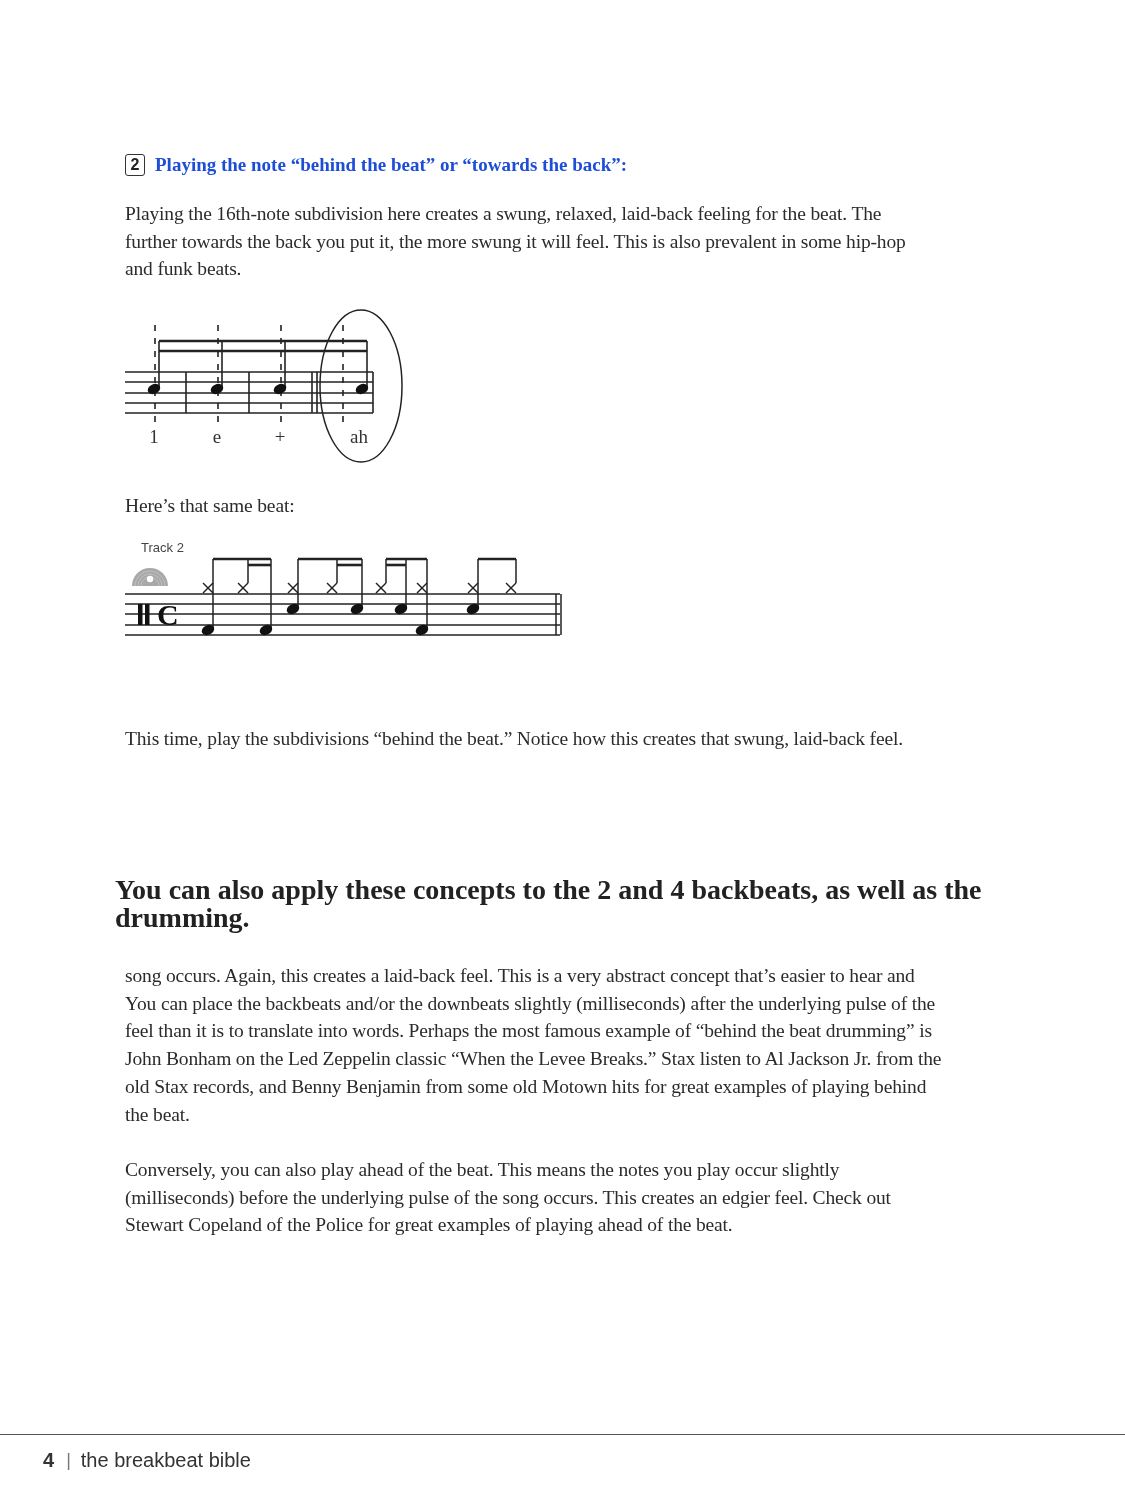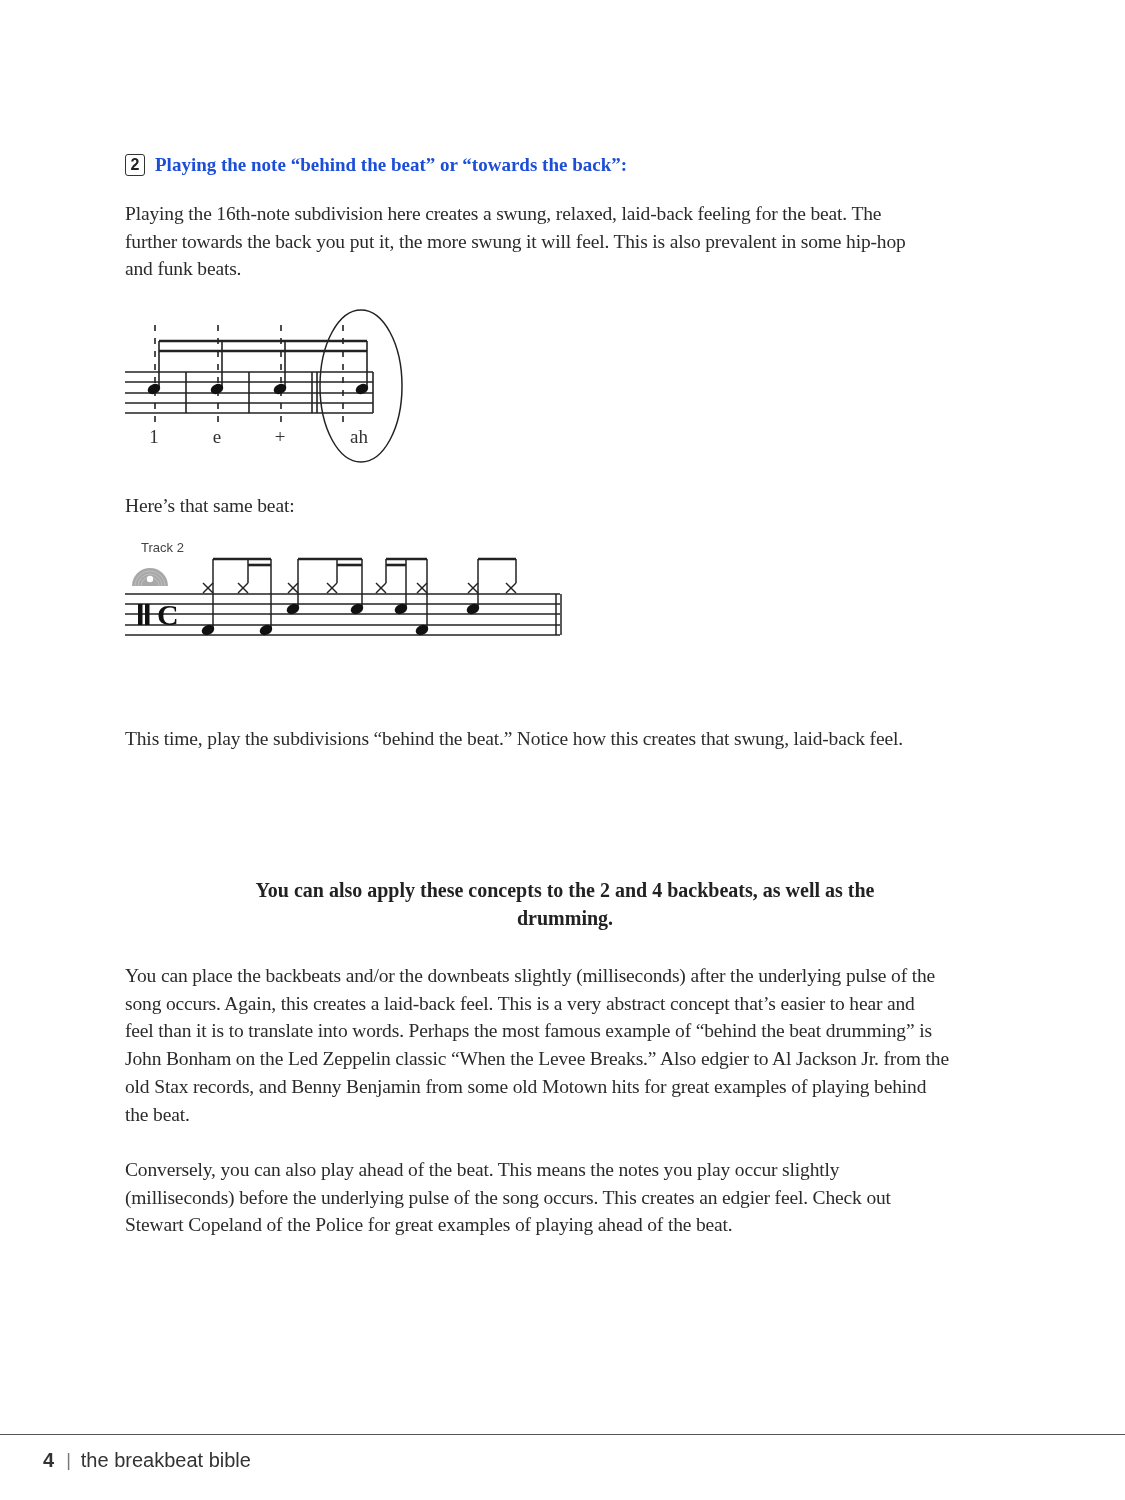--- a/index.html
+++ b/index.html
@@ -11,22 +11,22 @@
       color: #222; margin-right: 10px; }
     .section-title { font-family: "Liberation Serif", serif; font-weight: bold; font-size: 19px; color: #1d4ed8; }
 
     .para { position: absolute; left: 125px; width: 895px; font-family: "Liberation Serif", serif; font-size: 19.5px;
       line-height: 27.7px; color: #2b2b2b; margin: 0; letter-spacing: -0.15px; }
     .para .line { display: block; white-space: nowrap; }
 
     #p1 { top: 200px; }
     #p-same { top: 492px; }
     #p2 { top: 712px; margin-top: 13px; }
-    #h2 { position: absolute; left: 125px; top: 876px; width: 880px; font-family: "Liberation Serif", serif; font-weight: bold;
-      font-size: 20px; line-height: 28px; color: #222; margin: 0; text-align: center; }
+    #h2 { position: absolute; left: 115px; top: 876px; width: 880px; font-family: "Liberation Serif", serif; font-weight: bold;
+      font-size: 28px; line-height: 28px; color: #222; margin: 0; }
     #h2 .line { display: block; white-space: nowrap; }
     #p3 { top: 962px; }
     #p4 { top: 1156px; }
 
     .track-label { position: absolute; left: 141px; top: 540px; font-family: "Liberation Sans", sans-serif; font-size: 13px; color: #444; }
 
     #diagram1 { position: absolute; left: 120px; top: 305px; }
     #notation { position: absolute; left: 120px; top: 550px; }
 
     .footer-rule { position: absolute; left: 0; top: 1434px; width: 1125px; height: 1px; background: #555; }
@@ -187,24 +187,24 @@
 <p class="para" id="p2">
   <span class="line">This time, play the subdivisions “behind the beat.”  Notice how this creates that swung, laid-back feel.</span>
 </p>
 
 <h2 id="h2">
   <span class="line">You can also apply these concepts to the 2 and 4 backbeats, as well as the</span>
   <span class="line">drumming.</span>
 </h2>
 
 <p class="para" id="p3">
+  <span class="line">song occurs.  Again, this creates a laid-back feel.  This is a very abstract concept that’s easier to hear and</span>
   <span class="line">You can place the backbeats and/or the downbeats slightly (milliseconds) after the underlying pulse of the</span>
-  <span class="line">song occurs.  Again, this creates a laid-back feel.  This is a very abstract concept that’s easier to hear and</span>
   <span class="line">feel than it is to translate into words.  Perhaps the most famous example of “behind the beat drumming” is</span>
-  <span class="line">John Bonham on the Led Zeppelin classic “When the Levee Breaks.”  Also edgier to Al Jackson Jr. from the</span>
+  <span class="line">John Bonham on the Led Zeppelin classic “When the Levee Breaks.”  Stax listen to Al Jackson Jr. from the</span>
   <span class="line">old Stax records, and Benny Benjamin from some old Motown hits for great examples of playing behind</span>
   <span class="line">the beat.</span>
 </p>
 
 <p class="para" id="p4">
   <span class="line">Conversely, you can also play ahead of the beat.  This means the notes you play occur slightly</span>
   <span class="line">(milliseconds) before the underlying pulse of the song occurs.  This creates an edgier feel.  Check out</span>
   <span class="line">Stewart Copeland of the Police for great examples of playing ahead of the beat.</span>
 </p>
 

